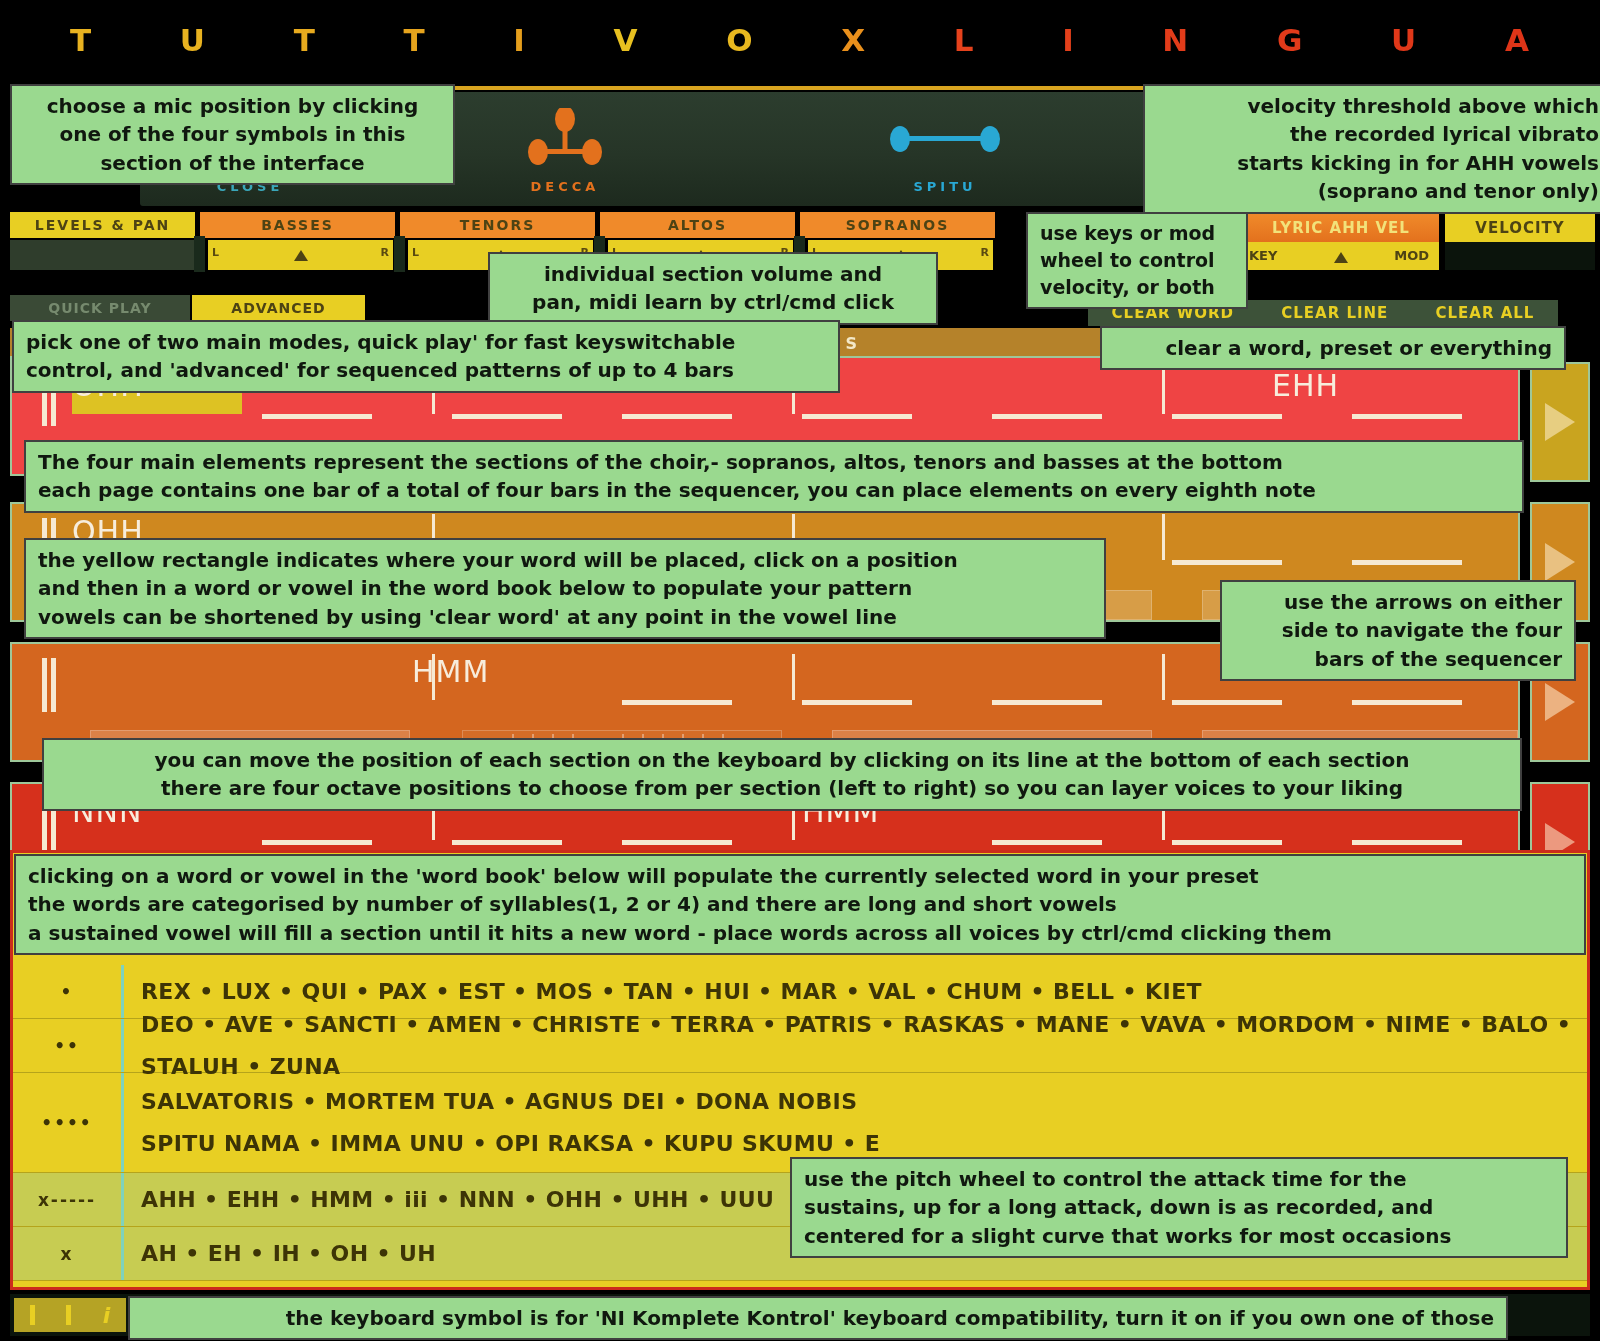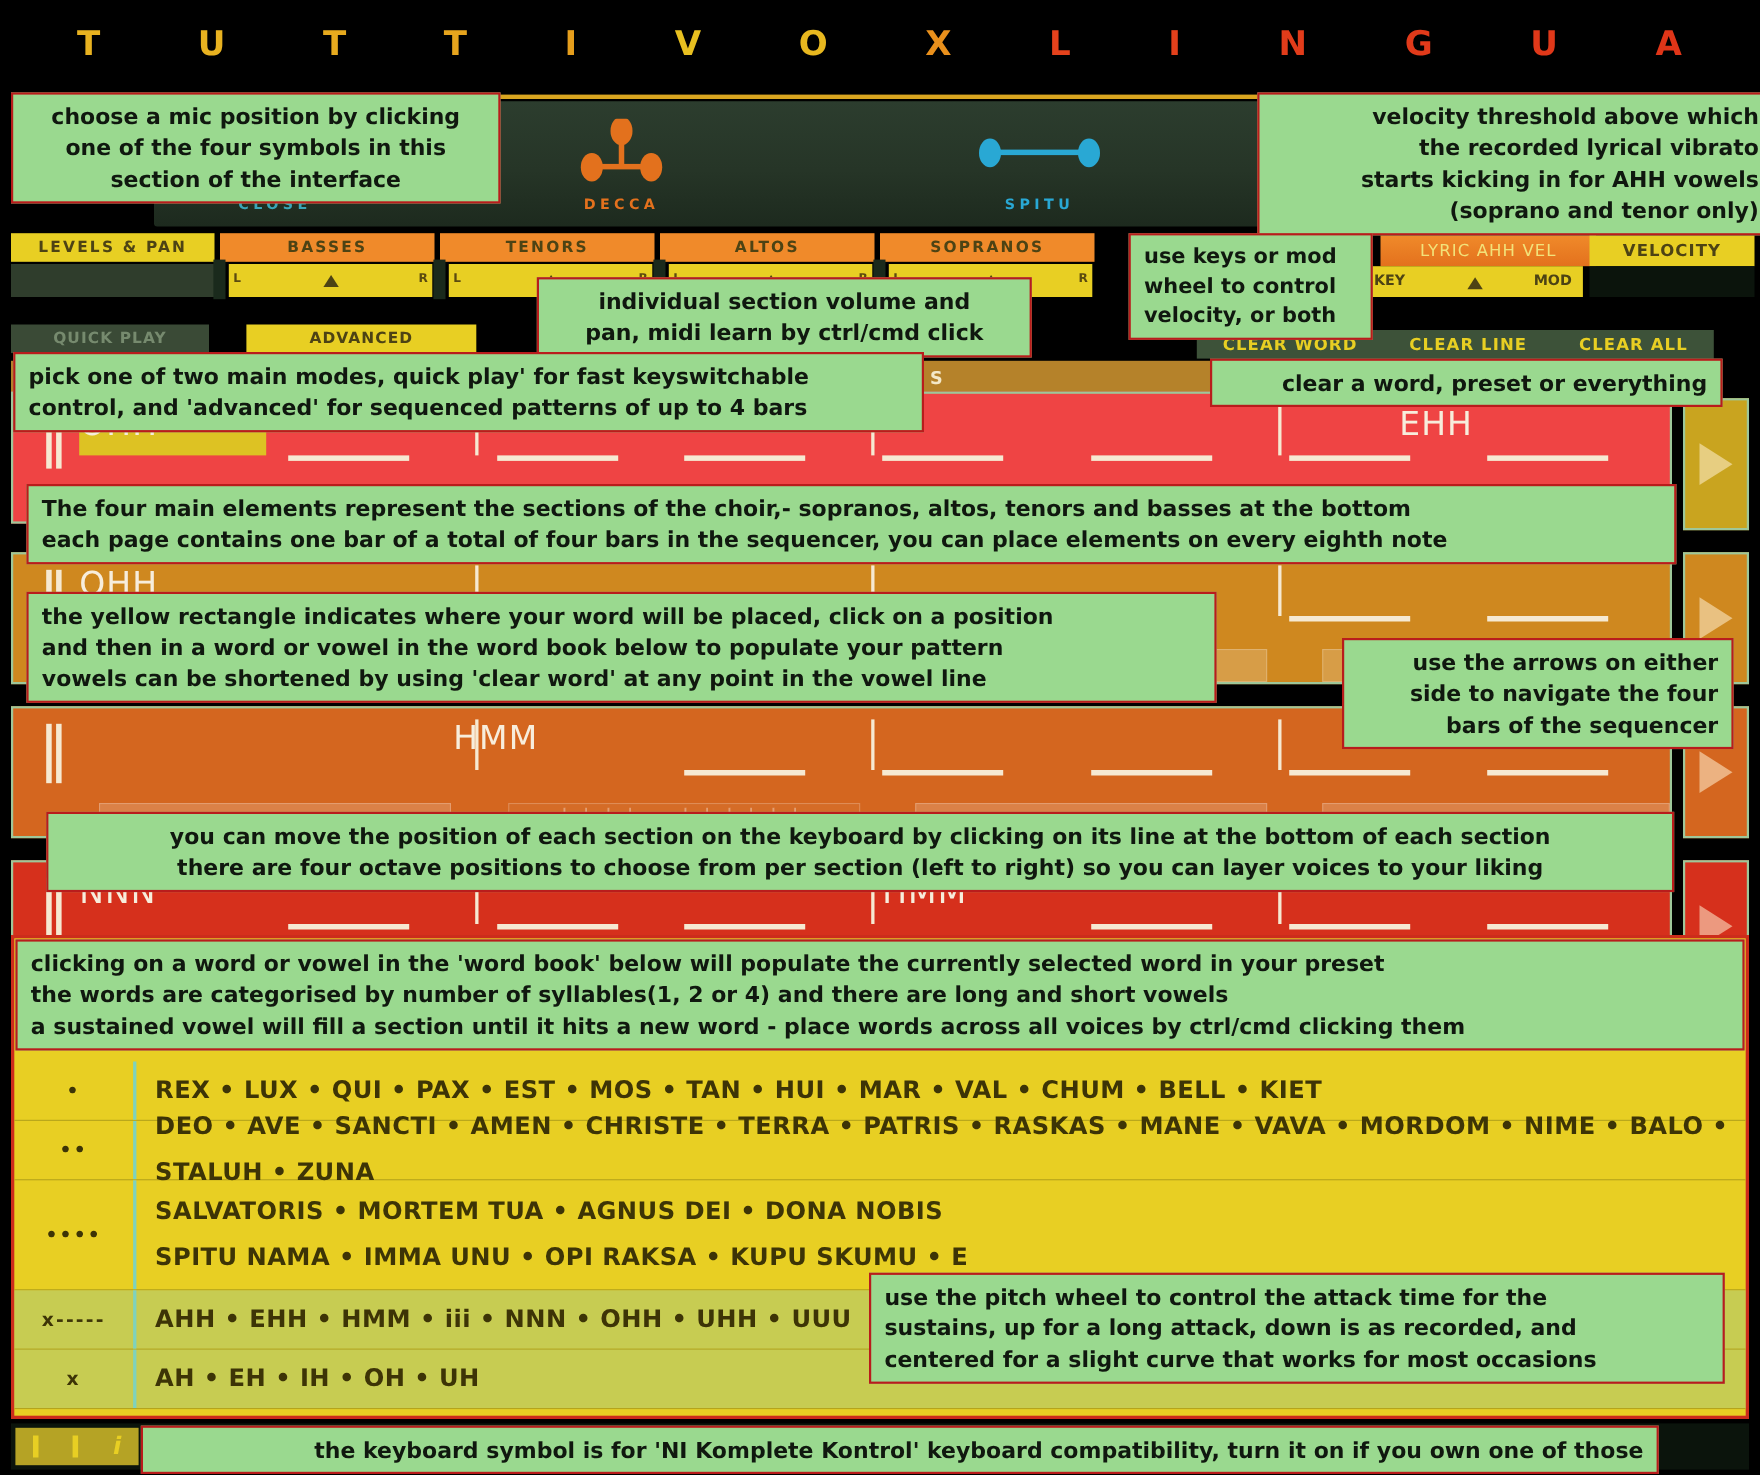--- a/index.html
+++ b/index.html
@@ -33,41 +33,41 @@
   .lv-head{position:absolute;top:0;height:26px;display:flex;align-items:center;justify-content:center;
     font-size:14px;font-weight:700;letter-spacing:2px;color:#4d4314;}
   .lv-sub{position:absolute;top:28px;height:30px;}
   .lv-sub .lr{position:absolute;top:6px;font-size:11px;color:#5a4a10;font-weight:700;}
   .lv-sub .knobmark{position:absolute;left:50%;top:10px;margin-left:-7px;width:0;height:0;
     border-left:7px solid transparent;border-right:7px solid transparent;border-bottom:11px solid #4d4314;}
   .divider{position:absolute;top:24px;width:11px;height:36px;background:#1a2a1c;}
 
   
   .velblock{position:absolute;left:1243px;top:214px;width:350px;height:56px;}
-  .lyricvel{position:absolute;left:12px;top:0;width:196px;height:28px;
+  .lyricvel{position:absolute;left:0;top:0;width:196px;height:28px;
     background:linear-gradient(180deg,#f08a2a,#e3711d);
-    display:flex;align-items:center;justify-content:center;font-size:15px;font-weight:400;
+    display:flex;align-items:center;justify-content:center;font-size:15px;font-weight:700;
     letter-spacing:1px;color:#f2e27a;}
   .velocity{position:absolute;left:202px;top:0;width:150px;height:28px;background:#e8cf23;
     display:flex;align-items:center;justify-content:center;font-size:15px;font-weight:700;
     letter-spacing:1px;color:#4d4314;}
   .keymod{position:absolute;left:0;top:28px;width:196px;height:28px;background:#e8cf23;
     color:#4d4314;font-size:13px;font-weight:700;}
   .keymod .k{position:absolute;left:6px;top:6px;}
   .keymod .m{position:absolute;right:10px;top:6px;}
   .keymod .tri{position:absolute;left:50%;margin-left:-7px;top:10px;width:0;height:0;
     border-left:7px solid transparent;border-right:7px solid transparent;border-bottom:11px solid #4d4314;}
   .velocitybody{position:absolute;left:202px;top:28px;width:150px;height:28px;background:#0b140c;}
 
   
   .modes{position:absolute;left:10px;top:295px;width:355px;height:26px;}
   .mode{position:absolute;top:0;height:26px;display:flex;align-items:center;justify-content:center;
     font-size:14px;font-weight:700;letter-spacing:1px;}
   .mode.off{left:0;width:180px;background:#3a4a36;color:#768a6e;}
-  .mode.on{left:182px;width:209px;background:#e8cf23;color:#4d4314;margin-left:32px;}
+  .mode.on{left:182px;width:173px;background:#e8cf23;color:#4d4314;}
 
   
   .clearrow{position:absolute;left:1088px;top:300px;width:470px;height:26px;
     background:#3d5239;display:flex;align-items:center;justify-content:space-around;}
   .clearrow span{font-size:15px;font-weight:700;letter-spacing:1px;color:#e8cf23;}
 
   
   .seqwrap{position:absolute;left:0;top:328px;width:1600px;height:518px;background:#000;}
   .seqhead{position:absolute;left:10px;top:0;width:1510px;height:30px;
     background:#b5822a;color:#f3e8c8;font-size:16px;font-weight:700;letter-spacing:14px;
@@ -103,21 +103,21 @@
   .vowelrow{background:rgba(160,200,140,0.45);}
 
   
   .footer{position:absolute;left:10px;top:1294px;width:1580px;height:42px;background:#0b140c;}
   .kbdbtn{position:absolute;left:4px;top:4px;width:112px;height:34px;background:#b5a325;
     display:flex;align-items:center;justify-content:space-around;}
   .kbdbtn i{display:block;width:5px;height:20px;background:#e8cf23;}
   .kbdbtn .ibar{font-size:22px;font-weight:700;color:#e8cf23;font-style:italic;}
 
   
-  .tip{position:absolute;background:#9ad98f;border:2px solid #b91c1c;box-sizing:border-box;
+  .tip{position:absolute;background:#9ad98f;border:2px solid #404040;box-sizing:border-box;
     color:#10180f;font-size:20px;line-height:1.42;padding:6px 12px;font-weight:700;
     font-family:"DejaVu Sans","Liberation Sans",sans-serif;}
   .tip.r{text-align:right;}
   .tip.c{text-align:center;}
 </style>
 </head>
 <body>
 
 <div class="stage">
 

